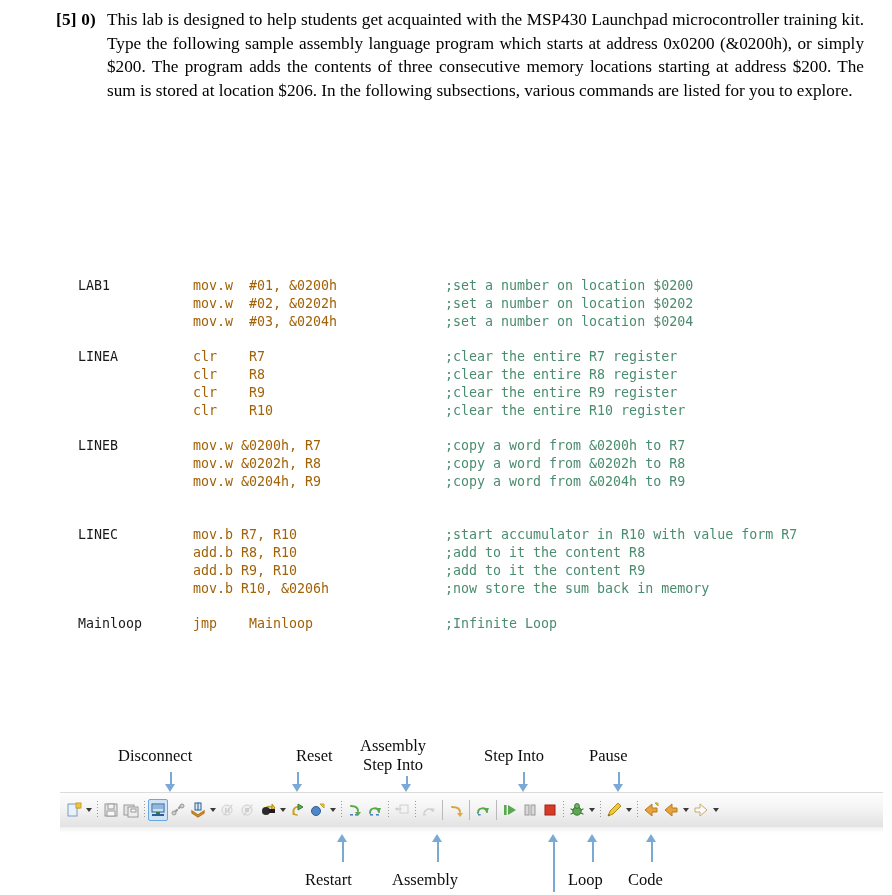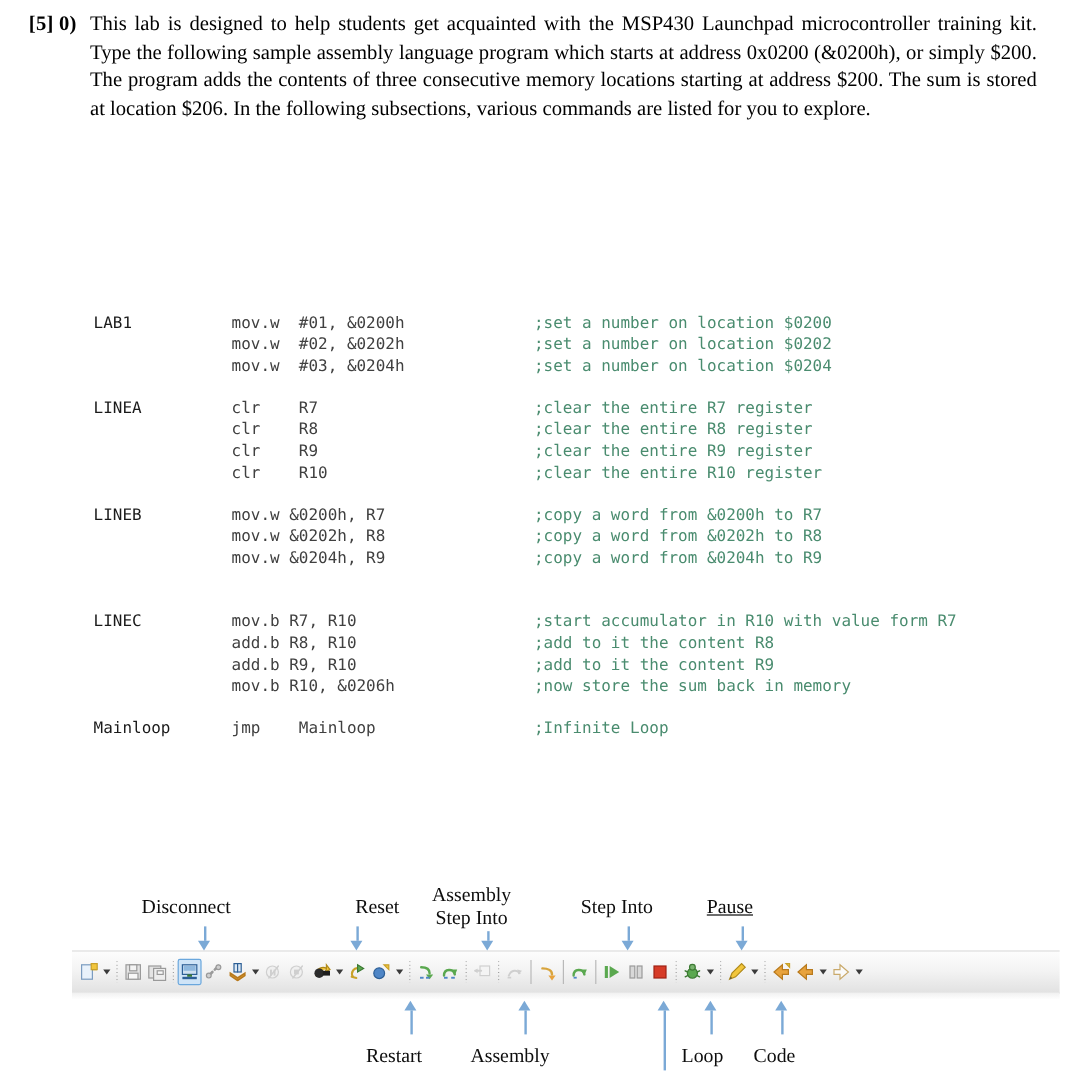--- a/index.html
+++ b/index.html
@@ -22,20 +22,21 @@
     left: 24px;
     top: 8px;
     width: 840px;
   }
   .para {
     font-family: "Liberation Serif", serif;
     font-size: 17.2px;
     line-height: 23.6px;
     text-align: justify;
     color: #000;
+    margin-left: 32px;
   }
   .para.p1 {
     text-indent: 0;
     padding-left: 51px;
     position: relative;
   }
   .qnum {
     position: absolute;
     left: 0;
     top: 0;
@@ -62,21 +63,22 @@
   }
   .crow { display: block; height: 17.8px; }
   .clabel {
     display: inline-block;
     width: 115px;
     color: #1a1a1a;
   }
   .cinstr {
     display: inline-block;
     width: 232px;
-    color: #404040;
+    color: #a16207;
+    margin-top: 16px;
   }
   .ccomment { color: #4a8c6f; margin-left: 20px; }
   .cgap { display: block; height: 17.8px; }
 
   
   #shot {
     position: absolute;
     left: 60px;
     top: 792px;
     width: 823px;
@@ -440,21 +442,21 @@
 Step Into</div>
     <div class="ann-arrow down" style="left: 401px; top: 776px; height: 16px;">
       <div class="shaft" style="background: rgb(123, 169, 214); top: 0px; height: 8px;"></div>
       <div class="head" style="top: 8px; border-top-color: rgb(123, 169, 214);"></div>
     </div>
     <div class="ann-label" style="left: 484px; top: 746px;">Step Into</div>
     <div class="ann-arrow down" style="left: 518px; top: 772px; height: 20px;">
       <div class="shaft" style="background: rgb(123, 169, 214); top: 0px; height: 12px;"></div>
       <div class="head" style="top: 12px; border-top-color: rgb(123, 169, 214);"></div>
     </div>
-    <div class="ann-label" style="left: 589px; top: 746px; text-decoration: underline;">Pause</div>
+    <div class="ann-label" style="left: 589px; top: 746px;">Pause</div>
     <div class="ann-arrow down" style="left: 613px; top: 772px; height: 20px;">
       <div class="shaft" style="background: rgb(123, 169, 214); top: 0px; height: 12px;"></div>
       <div class="head" style="top: 12px; border-top-color: rgb(123, 169, 214);"></div>
     </div>
     <div class="ann-label" style="left: 305px; top: 870px; text-align: center;">Restart</div>
     <div class="ann-arrow up" style="left: 337px; top: 834px; height: 28px;">
       <div class="shaft" style="background: rgb(123, 169, 214); top: 8px; height: 20px;"></div>
       <div class="head" style="top: 0px; border-bottom-color: rgb(123, 169, 214);"></div>
     </div>
     <div class="ann-label" style="left: 392px; top: 870px;">Assembly</div>

